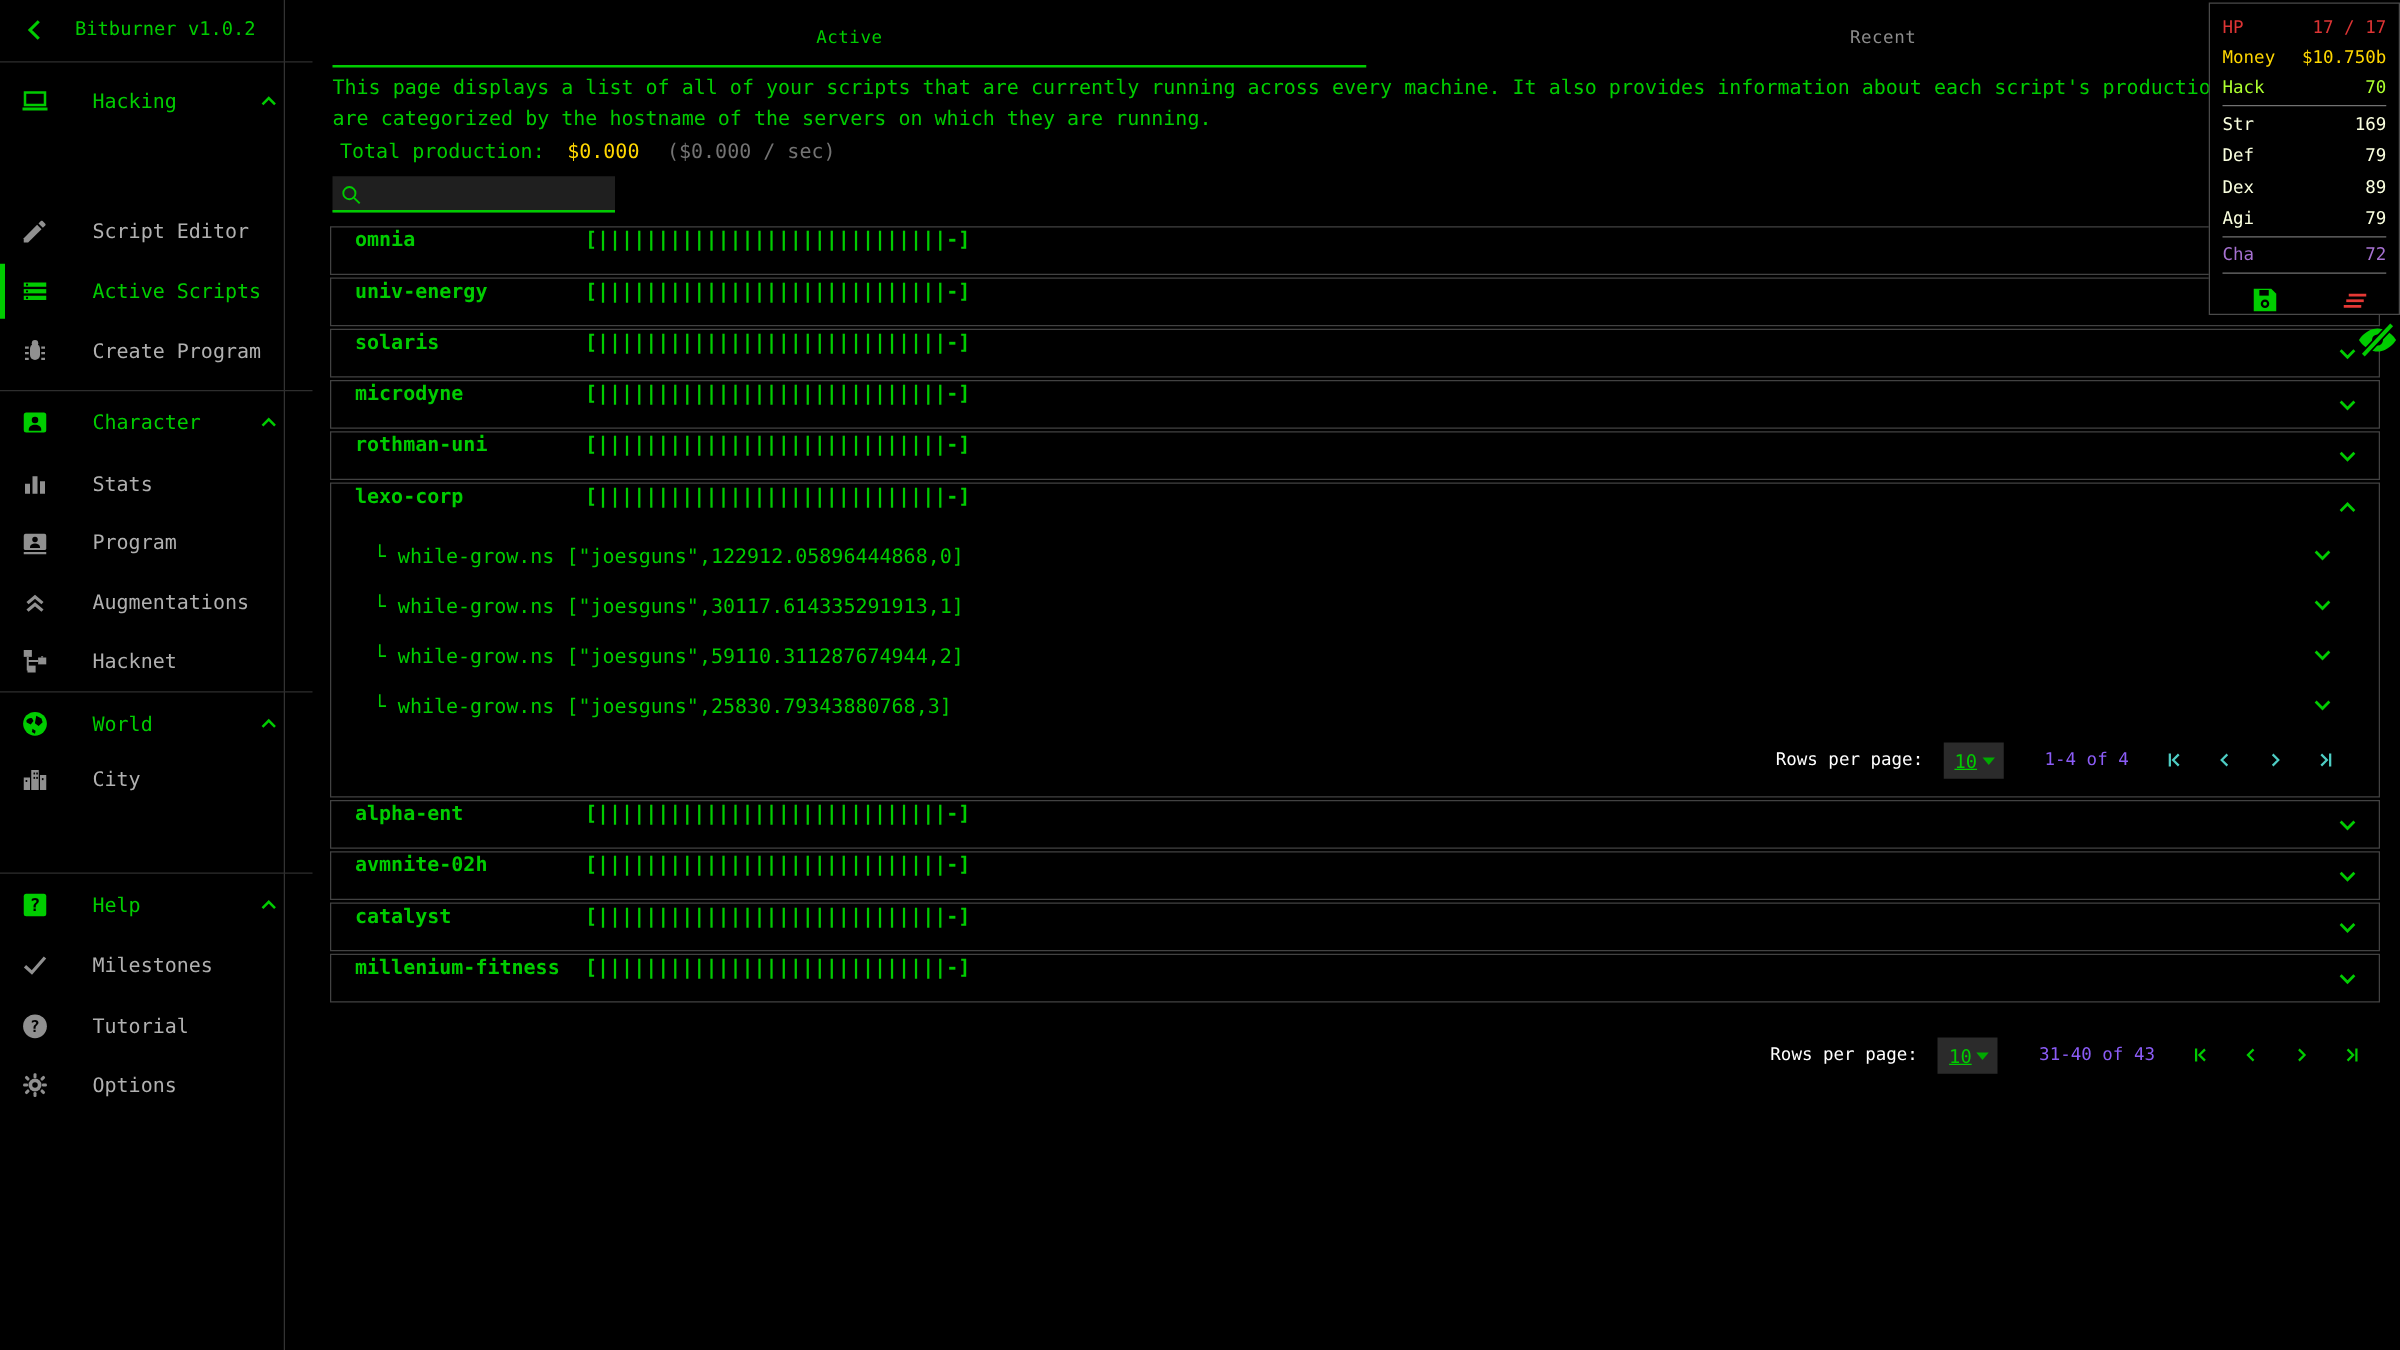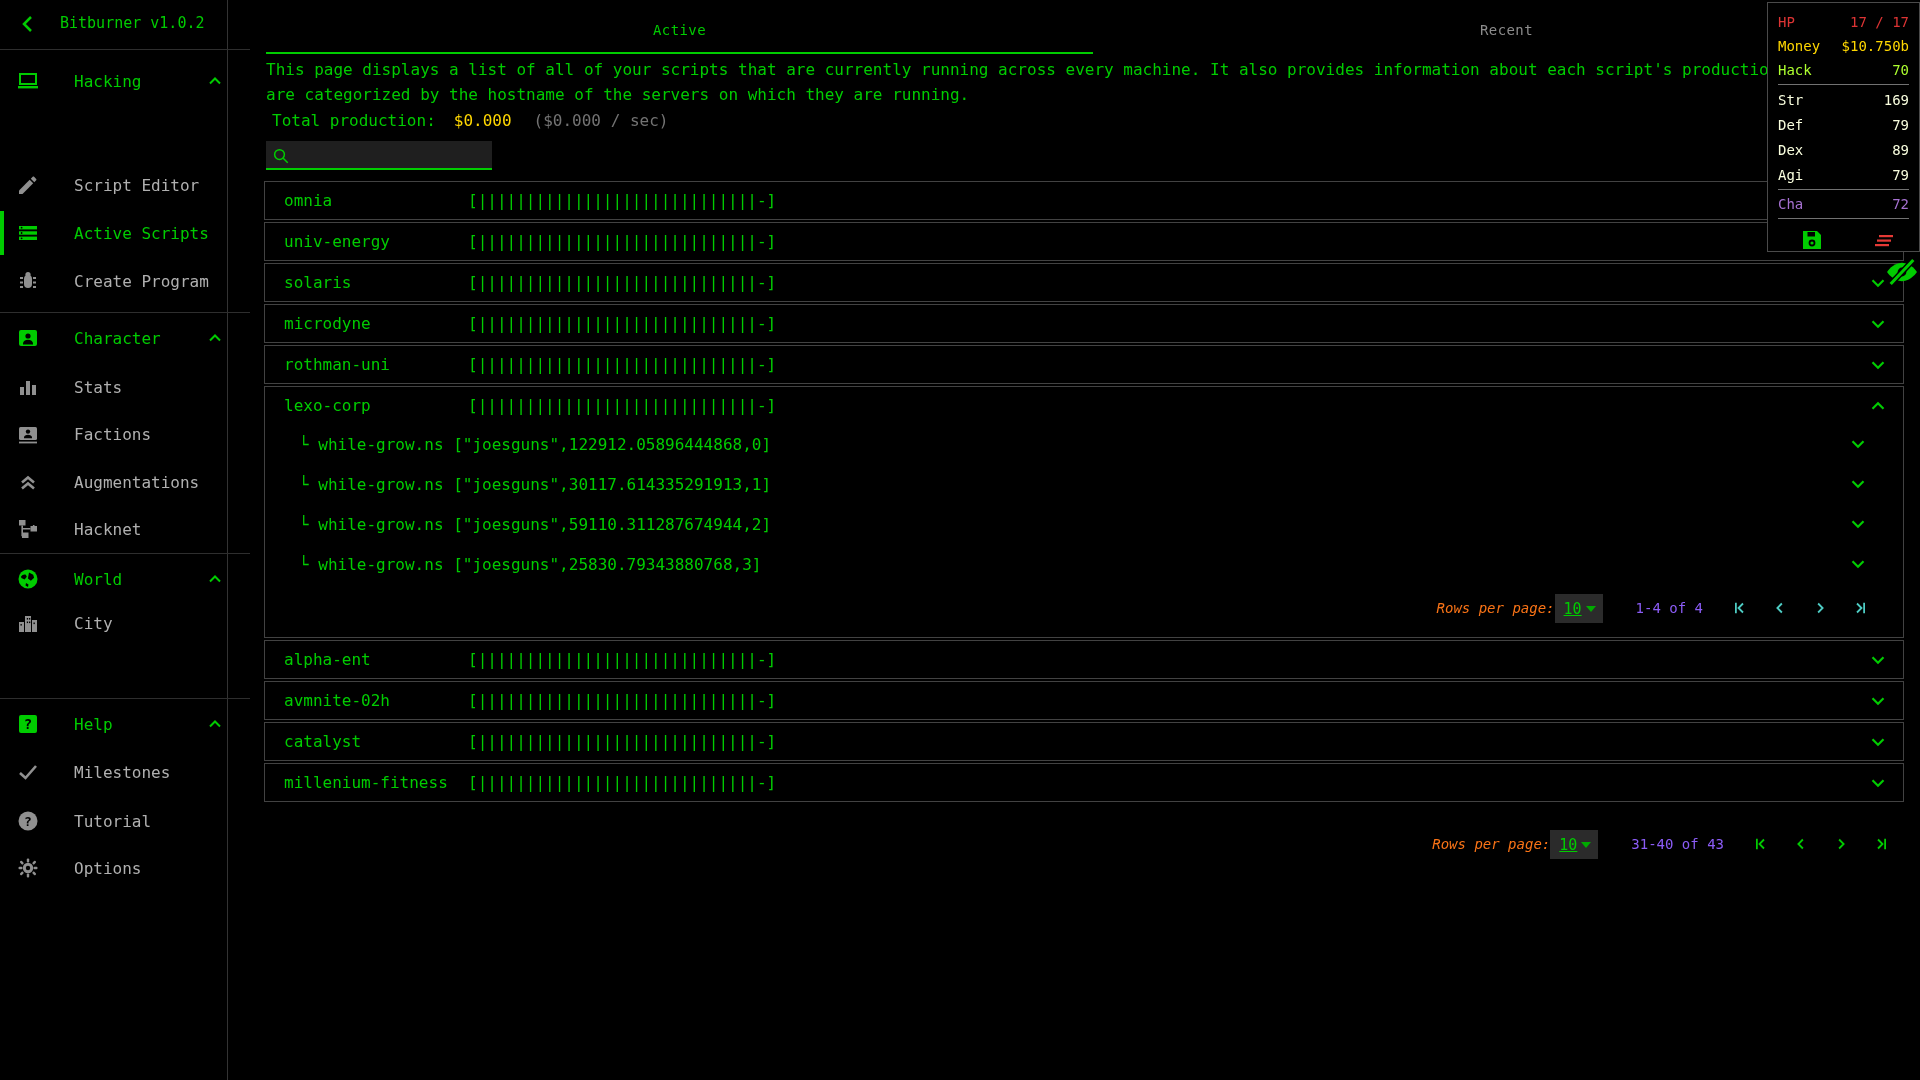--- a/index.html
+++ b/index.html
@@ -40,32 +40,32 @@
   #production .val { color:#ffd700; margin-left:18px; }
   #production .rate { color:#737373; margin-left:22px; }
 
   #searchbox { position:absolute; left:16px; top:141px; width:226px; height:29px;
                background:#1f1f1f; border-bottom:2px solid #0c0; cursor:text; }
   #searchbox svg { position:absolute; left:6px; top:6px; }
 
   #list { position:absolute; left:14px; top:181px; width:1640px; }
   .srow { position:relative; width:1640px; height:39px; border:1px solid #424242;
           background:#000; margin-bottom:2px; }
-  .summary { position:relative; width:100%; height:37px; display:flex; align-items:center;
-             padding-left:19px; cursor:pointer; }
+  .summary { position:relative; width:100%; height:37px; display:flex; 
+             padding-left:19px; cursor:pointer;font-weight:bold; }
   .hostname { color:#0c0; font-size:16px; width:184px; white-space:nowrap; }
   .bar { color:#0c0; font-size:16px; white-space:pre; }
   .rowchev { position:absolute; right:14px; top:50%; transform:translateY(-50%); width:22px; height:22px; cursor:pointer; }
   .srow.expanded { height:252px; }
   .scriptrow { position:relative; height:40px; display:flex; align-items:center;
                padding-left:34px; font-size:16px; color:#0c0; white-space:pre; cursor:default; }
   .scriptrow .chev { position:absolute; right:34px; top:50%; transform:translateY(-50%); width:22px; height:22px; cursor:pointer; }
 
   .pagerow { display:flex; align-items:center; justify-content:flex-end; height:36px; font-size:14px; }
-  .pagerow .plabel { color:#f97316; margin-right:0;font-style:italic; }
+  .pagerow .plabel { color:#ffffff; margin-right:16px; }
   .pselect { position:relative; width:48px; height:29px; background:#2b2b2b; margin-right:33px; cursor:pointer; }
   .pselect .num { position:absolute; left:9px; top:6px; color:#0c0; font-size:15px;text-decoration:underline; }
   .pselect .caret { position:absolute; right:7px; top:12px; width:0; height:0;
                     border-left:5px solid transparent; border-right:5px solid transparent; border-top:6px solid #0a0; }
   .prange { color:#8b5cf6; margin-right:28px; }
   .picons { display:flex; gap:22px; align-items:center; }
   .picon { width:18px; height:18px; cursor:pointer; }
   #pag-inner { margin-top:6px; padding-right:34px; }
   #pag-outer { position:absolute; left:14px; top:826px; width:1640px; padding-right:14px; }
 
@@ -180,21 +180,21 @@
 
   <div class="sitem p7">
     <span class="sicon">
       <svg width="24" height="24" viewBox="0 0 24 24">
           <rect x="3" y="5" width="18" height="13" rx="1.5" fill="#909090"></rect>
           <circle cx="12" cy="9.6" r="2.2" fill="#000"></circle>
           <path d="M8 15.5c0-1.8 1.9-2.8 4-2.8s4 1 4 2.8v.8H8v-.8z" fill="#000"></path>
           <rect x="3" y="19.6" width="18" height="1.8" fill="#909090"></rect>
         </svg>
     </span>
-    <span class="slabel">Factions</span>
+    <span class="slabel">Program</span>
   </div>
 
   <div class="sitem p8">
     <span class="sicon">
       <svg width="24" height="24" viewBox="0 0 24 24">
           <polyline points="6,12.5 12,7.5 18,12.5" fill="none" stroke="#909090" stroke-width="2.6"></polyline>
           <polyline points="6,18.5 12,13.5 18,18.5" fill="none" stroke="#909090" stroke-width="2.6"></polyline>
         </svg>
     </span>
     <span class="slabel">Augmentations</span>

